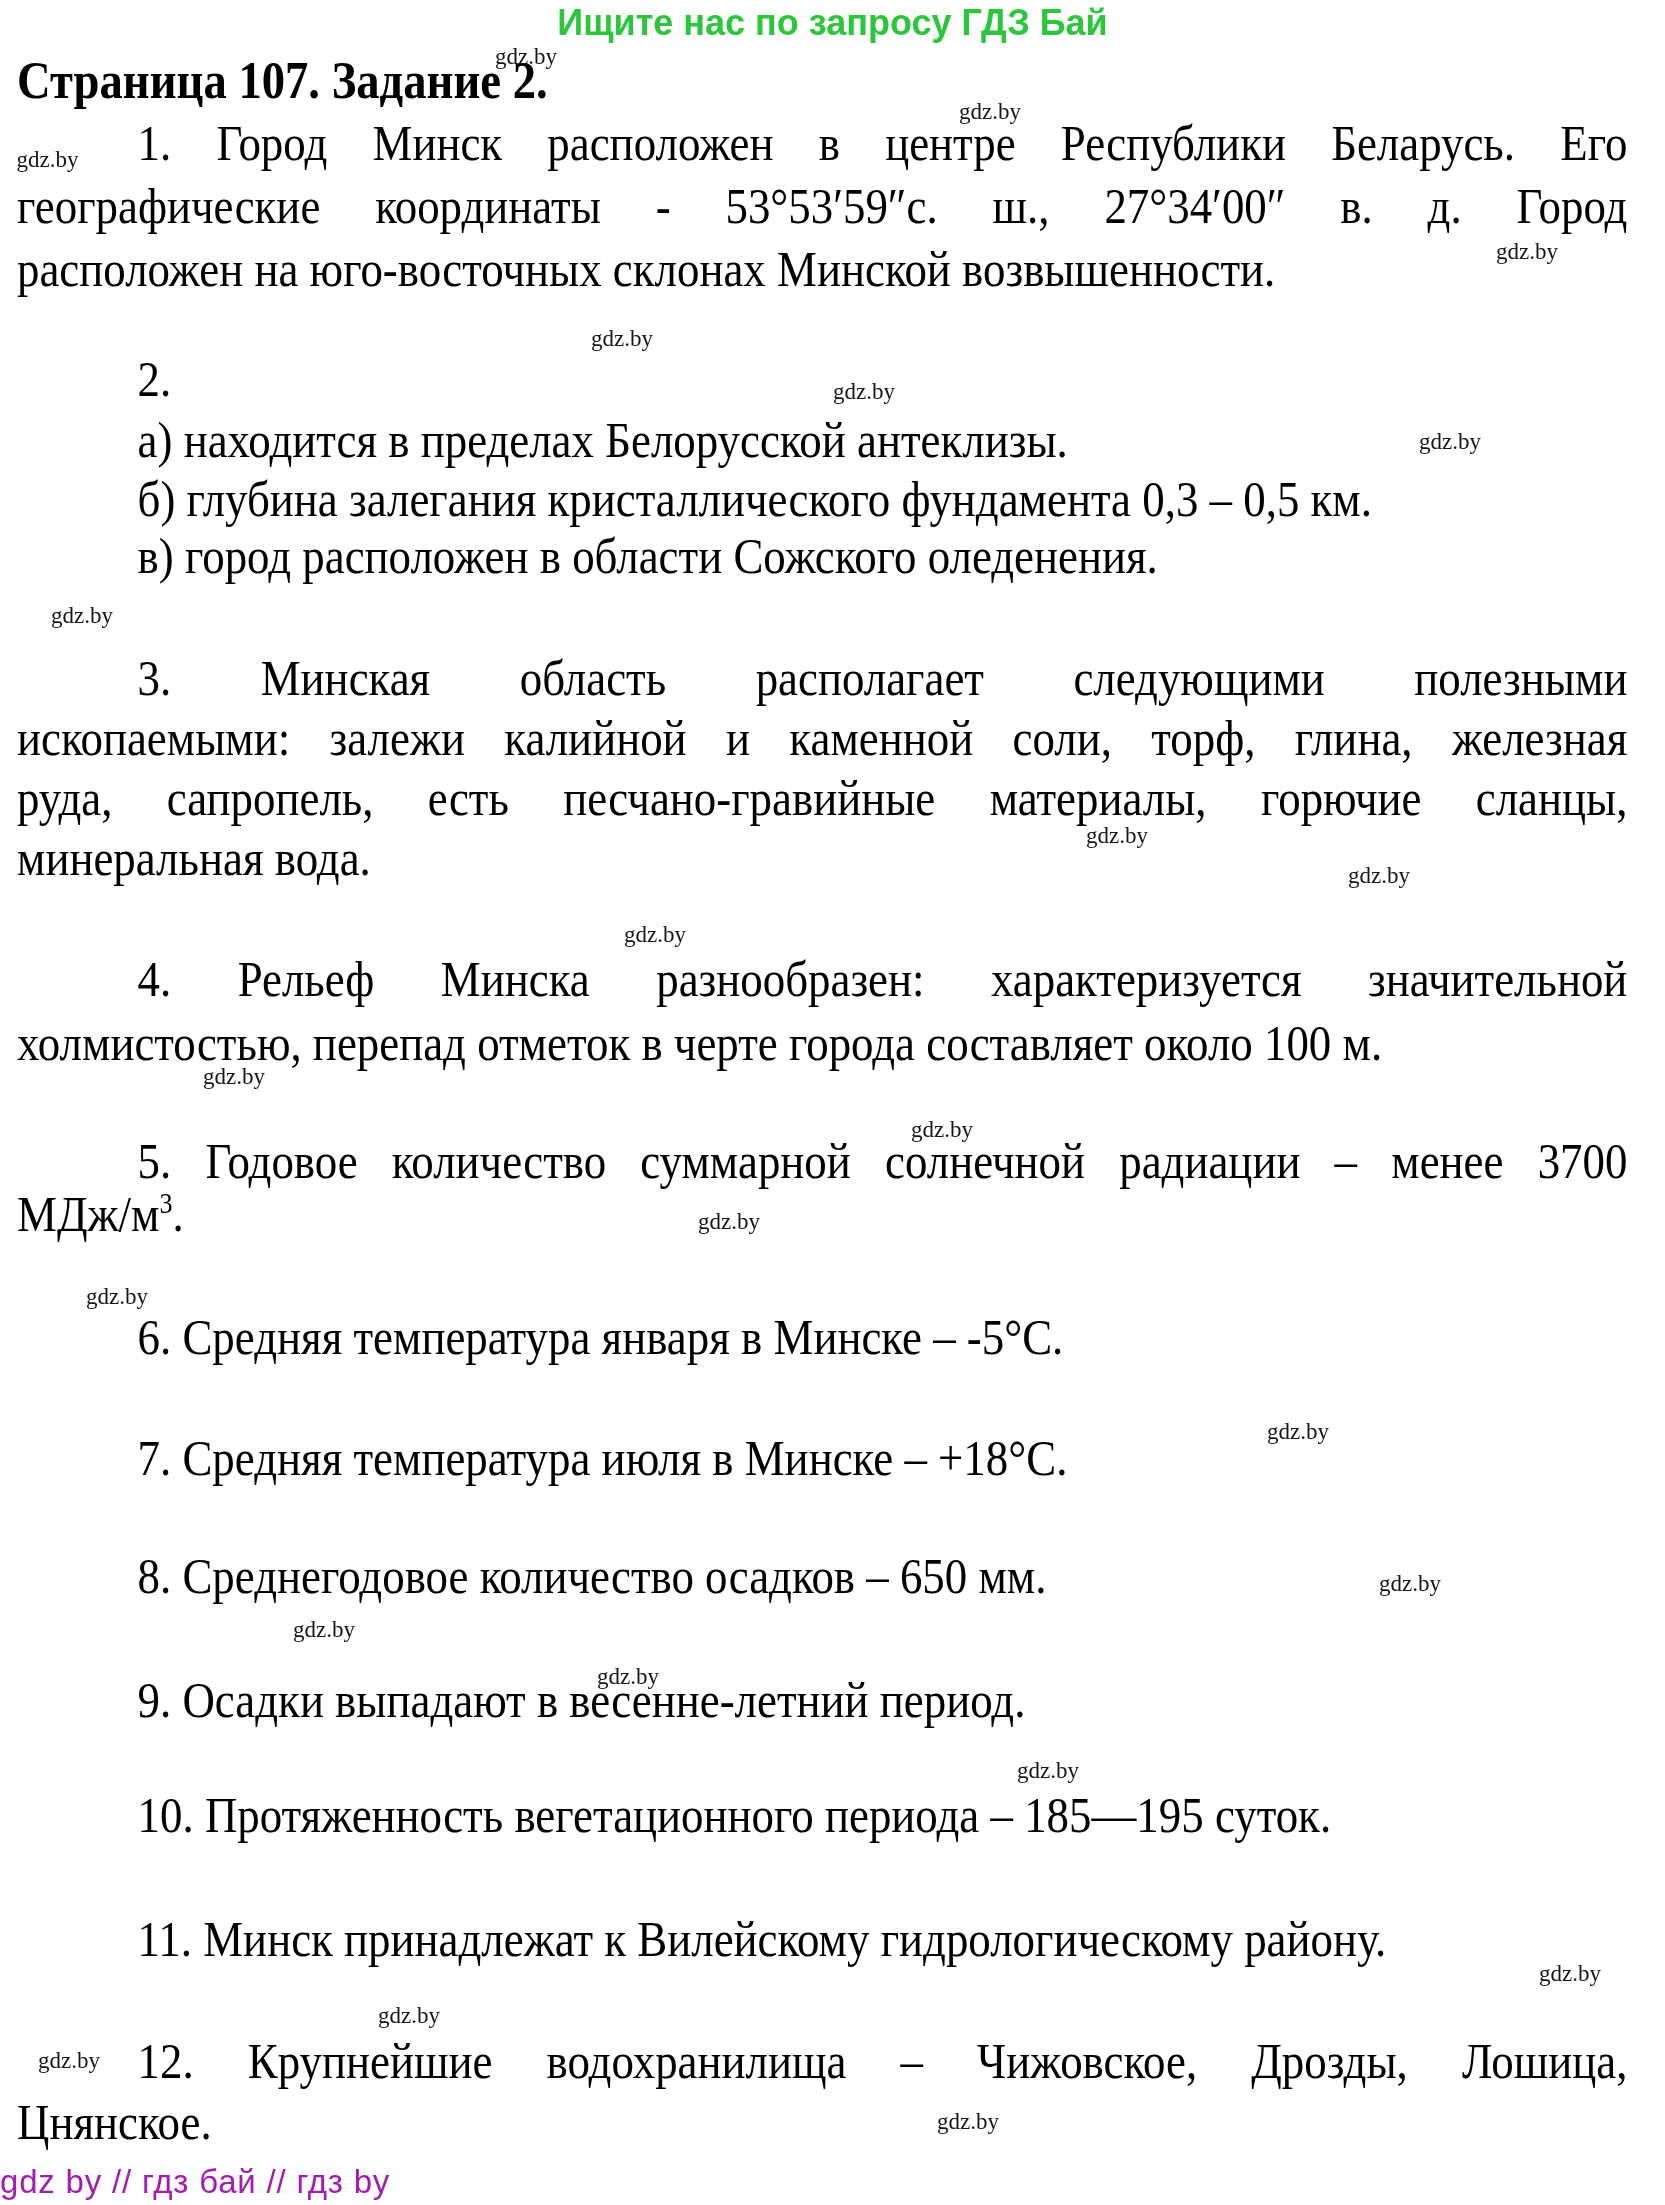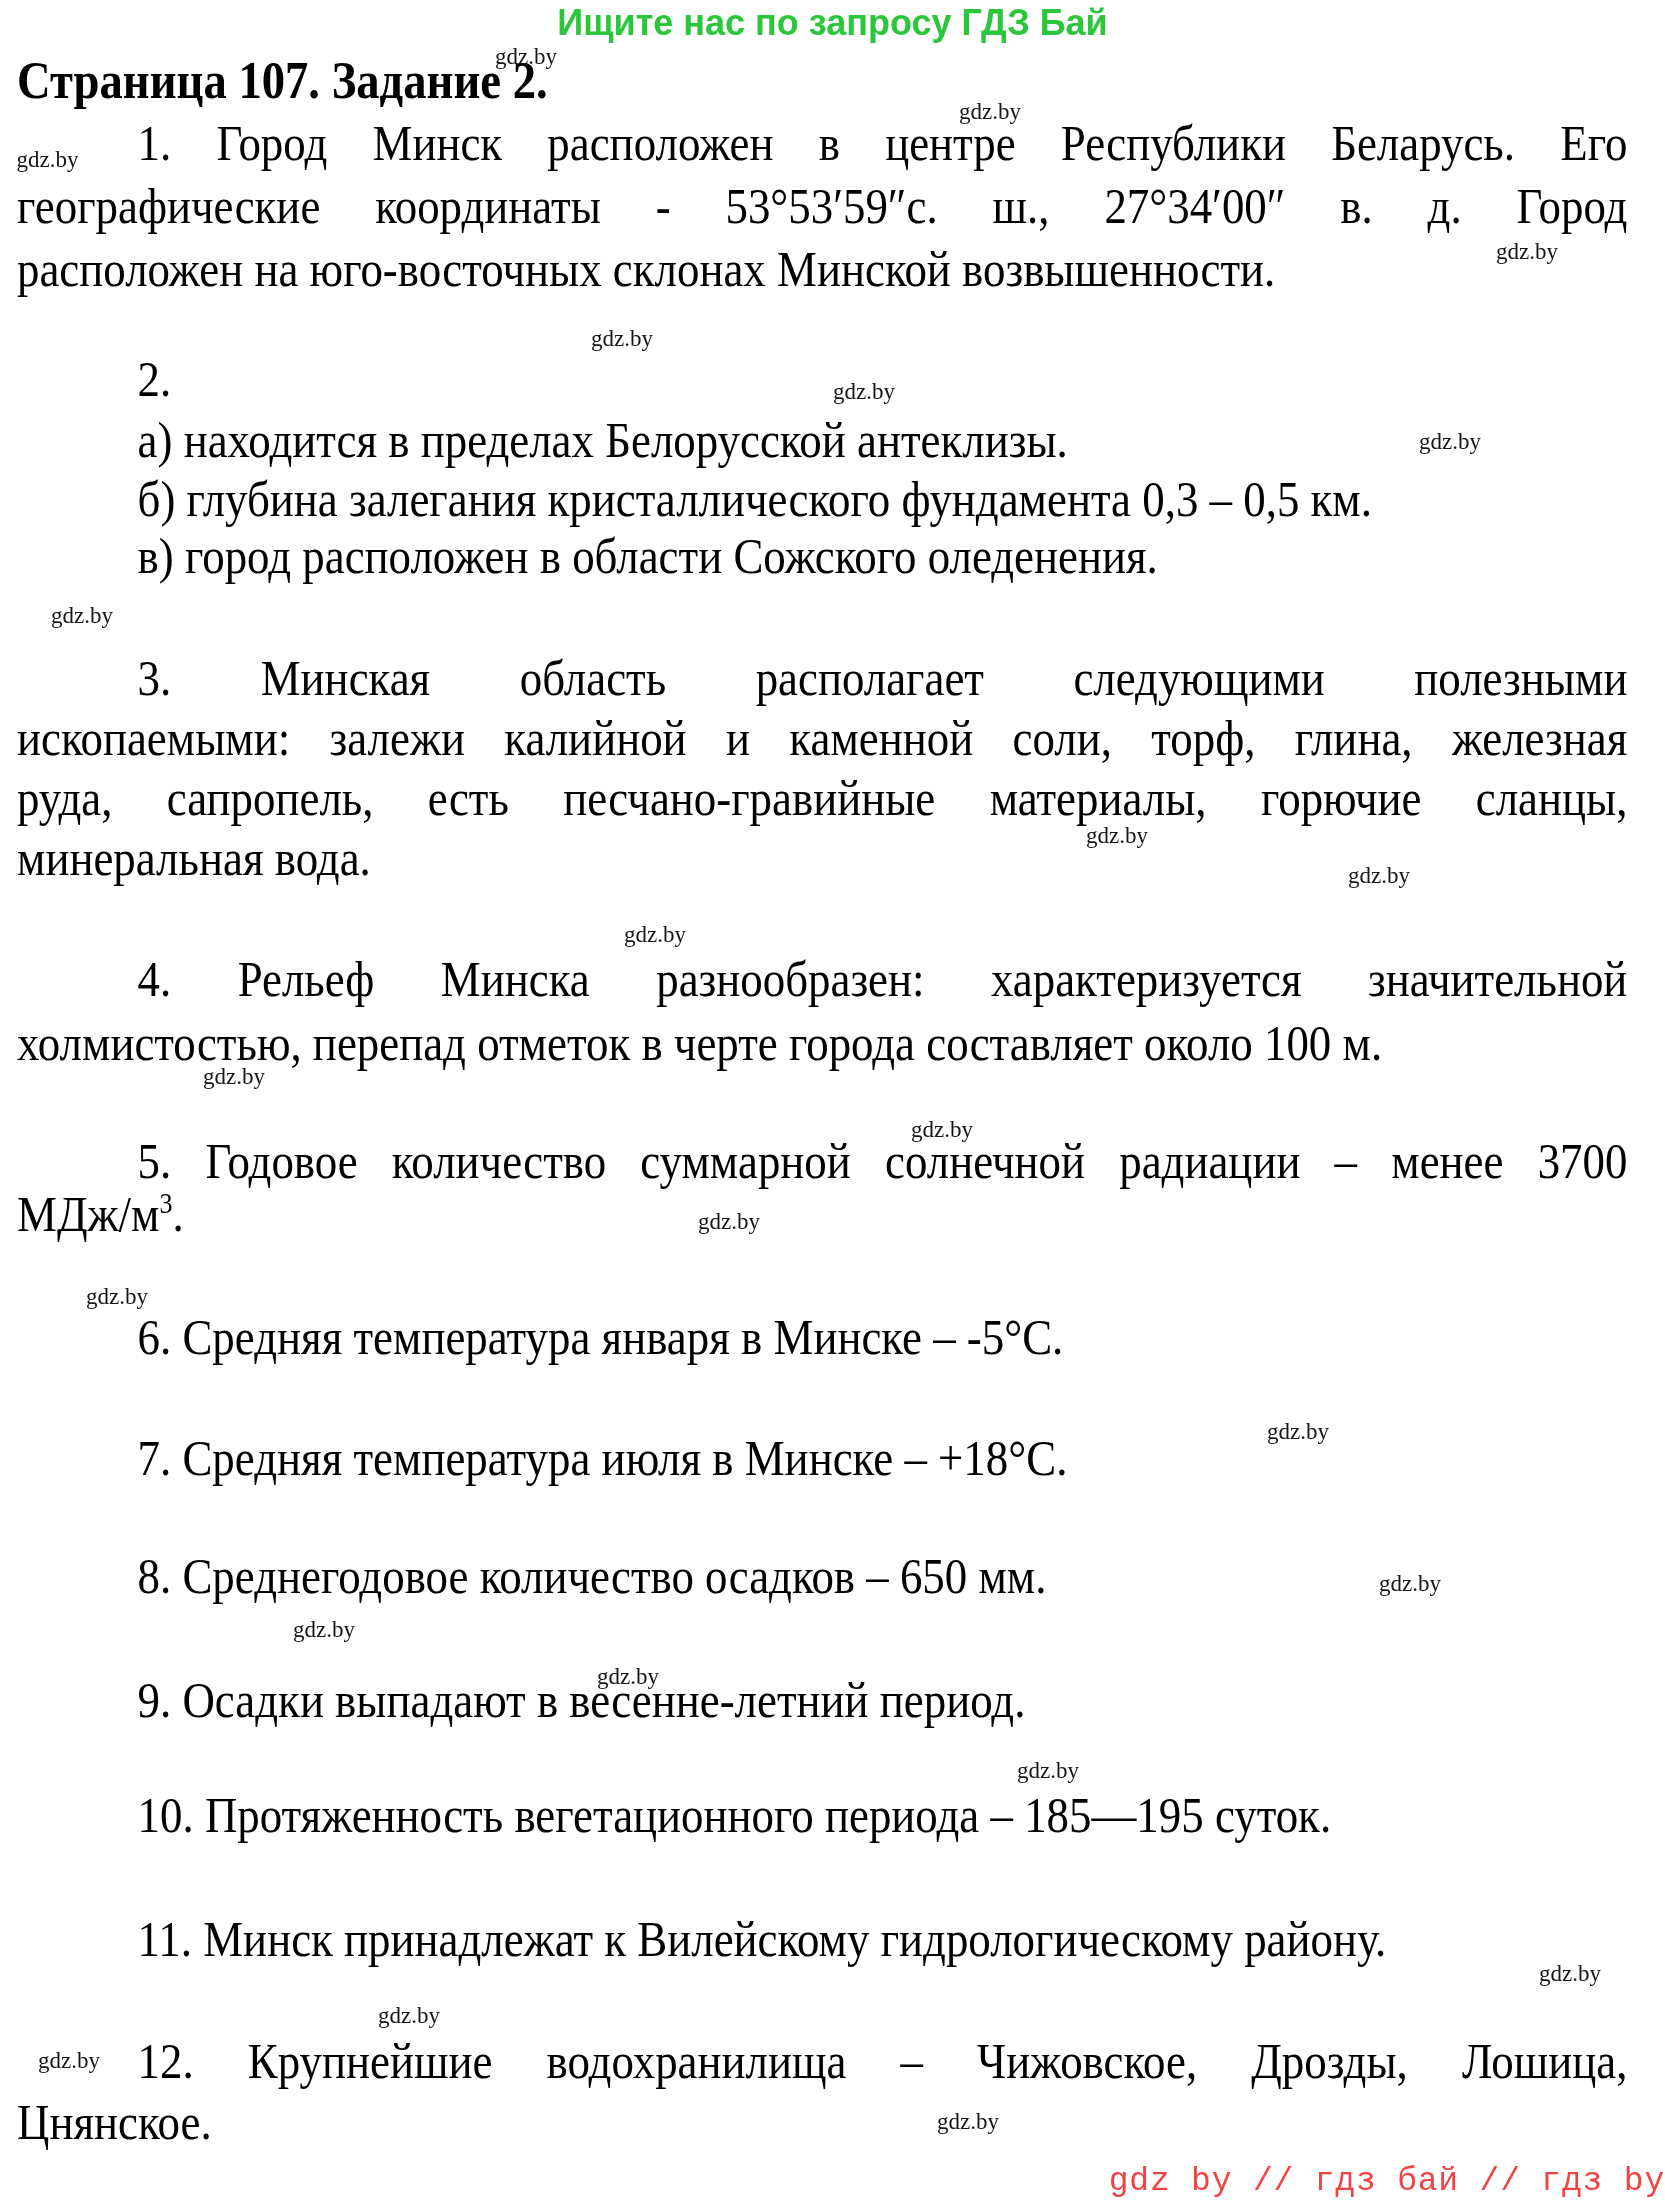--- a/index.html
+++ b/index.html
@@ -36,25 +36,25 @@
   .promo{
     position:absolute;top:1.7px;left:0;right:0;
     text-align:center;
     font-family:"Liberation Sans", sans-serif;
     font-weight:700;
     font-size:36px;
     color:#2cc63c;
   }
   .footer{
     position:absolute;top:2163px;left:0;right:0;
-    text-align:right;
-    font-family:Liberation Mono, monospace;
+    text-align:left;
+    font-family:Liberation Sans, sans-serif;
     font-size:33px;
     letter-spacing:0.8px;
-    color:#ef4444;
+    color:#a21caf;
   }
   .wm{
     position:absolute;
     font-family:Liberation Serif, serif;
     font-size:23px;
     color:#161616;
     white-space:nowrap;
   }
 </style>
 </head>

